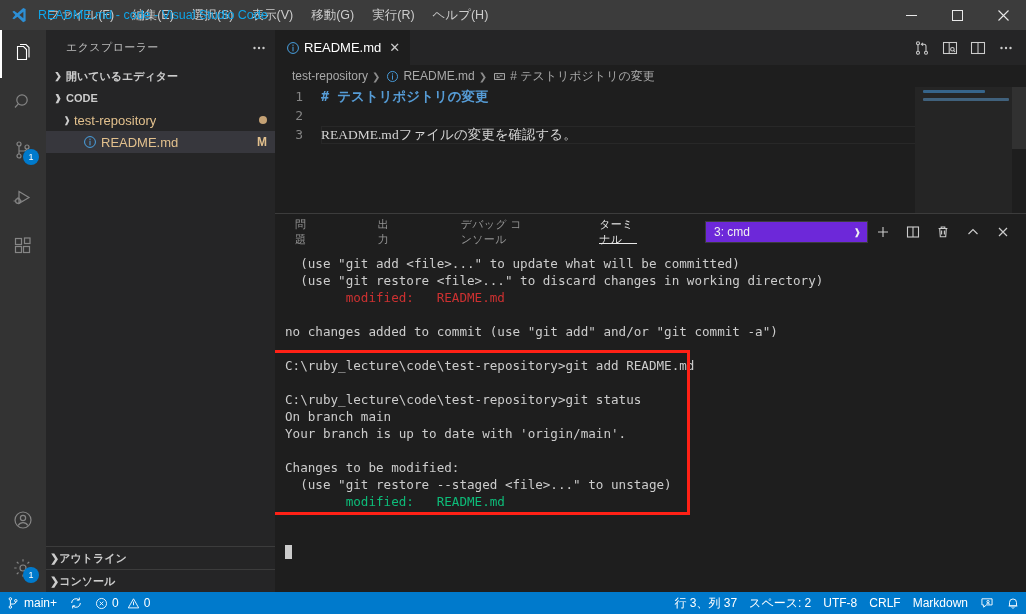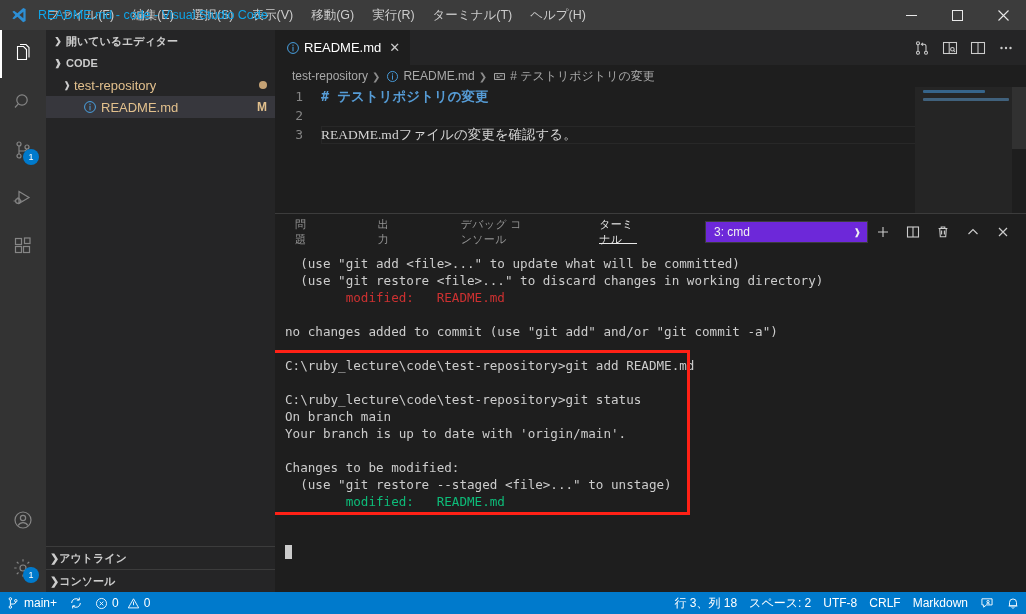--- a/index.html
+++ b/index.html
@@ -113,21 +113,20 @@
           <path fill="#2d8fd5" d="M17.6 2.5 9.9 9.8 5.4 6.4 3.2 7.5l3.9 4.5-3.9 4.5 2.2 1.1 4.5-3.4 7.7 7.3 3.2-1.6V4.1l-3.2-1.6Zm.2 5.1v8.8l-5.3-4.4 5.3-4.4Z"></path>
         </svg>
     </div>
     <div class="menu">
       <div class="menu-item">ファイル(F)</div>
       <div class="menu-item">編集(E)</div>
       <div class="menu-item">選択(S)</div>
       <div class="menu-item">表示(V)</div>
       <div class="menu-item">移動(G)</div>
       <div class="menu-item">実行(R)</div>
-      <div class="menu-item">ターミナル(T)</div>
       <div class="menu-item">ヘルプ(H)</div>
     </div>
     <div class="win-title">README.md - code - Visual Studio Code</div>
     <div class="win-buttons">
       <div class="win-btn">
         <svg width="11" height="11" viewBox="0 0 11 11">
             <rect x="0" y="5" width="11" height="1" fill="#e8e8e8"></rect>
           </svg>
       </div>
       <div class="win-btn">
@@ -193,20 +192,30 @@
       <div class="act">
         <svg width="24" height="24" viewBox="0 0 24 24" fill="none" stroke="currentColor" stroke-width="1.2">
           <circle cx="12" cy="12" r="3"></circle>
           <path d="M12 3.2v2.4M12 18.4v2.4M3.2 12h2.4M18.4 12h2.4M5.8 5.8l1.7 1.7M16.5 16.5l1.7 1.7M18.2 5.8l-1.7 1.7M7.5 16.5l-1.7 1.7"></path>
         </svg>
         <span class="badge">1</span>
       </div>
     </div>
 
     <div class="sidebar">
+      <div class="sb-header">
+        <span class="sb-title">エクスプローラー</span>
+        <span class="sb-actions">
+          <svg width="16" height="16" viewBox="0 0 16 16" fill="currentColor">
+              <circle cx="3.5" cy="8" r="1.2"></circle>
+              <circle cx="8" cy="8" r="1.2"></circle>
+              <circle cx="12.5" cy="8" r="1.2"></circle>
+            </svg>
+        </span>
+      </div>
 
       <div class="sec-header">
         <span class="chev">❯</span>
         <span>開いているエディター</span>
       </div>
 
       <div class="sec-header">
         <span class="chev">❱</span>
         <span>CODE</span>
       </div>
@@ -431,21 +440,21 @@
         </svg>
       <span>0</span>
       <svg width="13" height="13" viewBox="0 0 16 16" fill="none" stroke="#ffffff" stroke-width="1.1" style="margin-left:4px;">
           <path d="M8 2.2 14.4 13.4H1.6z"></path>
           <path d="M8 6.2v3.4" stroke-linecap="round"></path>
         </svg>
       <span>0</span>
     </div>
 
     <div class="sb-right">
-      <div class="sb-item">行 3、列 18</div>
+      <div class="sb-item">行 3、列 37</div>
       <div class="sb-item">スペース: 2</div>
       <div class="sb-item">UTF-8</div>
       <div class="sb-item">CRLF</div>
       <div class="sb-item">Markdown</div>
       <div class="sb-item">
         <svg width="14" height="14" viewBox="0 0 16 16" fill="none" stroke="#ffffff" stroke-width="1.05">
           <path d="M2.2 3.2h11.6v7H7.4l-3.2 2.6v-2.6H2.2z"></path>
             <circle cx="9.2" cy="6.4" r="1.3"></circle>
             <path d="M11.1 9.2a2.3 2.3 0 0 0-3.8 0"></path>
         </svg>

